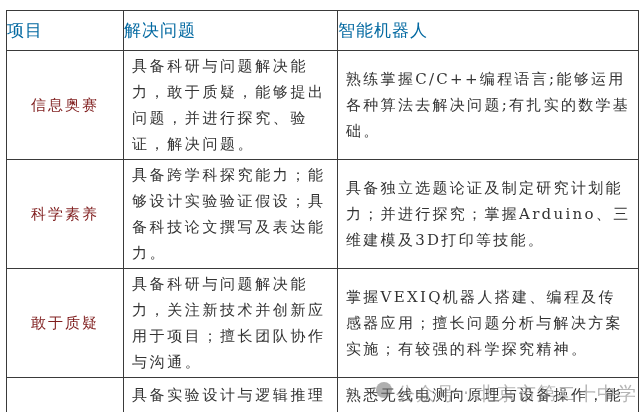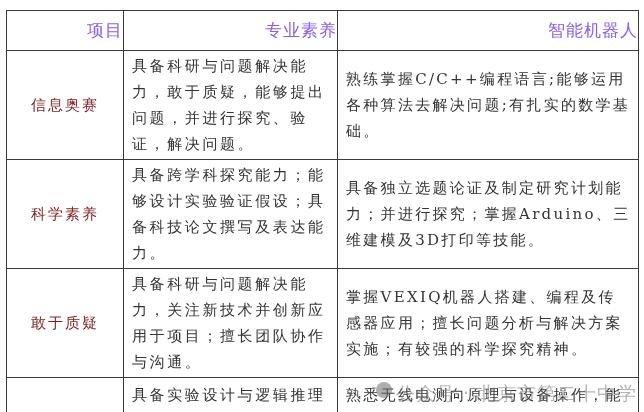--- a/index.html
+++ b/index.html
@@ -28,22 +28,22 @@
     }
     th, td {
       border: 1.5px solid #3a3a3a;
       padding: 0;
       vertical-align: middle;
     }
     th {
       height: 39px;
       font-weight: normal;
       font-size: 17px;
-      color: #8b5cf6;
-      text-align: right;
+      color: #0369a1;
+      text-align: left;
       letter-spacing: 1px;
     }
     td.project {
       text-align: center;
       font-size: 15px;
       letter-spacing: 2px;
       color: #7f1d1d;
     }
     td.content {
       font-size: 15px;
@@ -94,21 +94,21 @@
 <div class="table-wrap">
   <table>
     <colgroup>
       <col class="c1">
         <col class="c2">
         <col class="c3">
     </colgroup>
     <thead>
       <tr>
         <th>项目</th>
-        <th>专业素养</th>
+        <th>解决问题</th>
         <th>智能机器人</th>
       </tr>
     </thead>
     <tbody>
       <tr class="r1">
         <td class="project">信息奥赛</td>
         <td class="content">具备科研与问题解决能力，敢于质疑，能够提出问题，并进行探究、验证，解决问题。</td>
         <td class="content pro">熟练掌握C/C++编程语言;能够运用各种算法去解决问题;有扎实的数学基础。</td>
       </tr>
       <tr class="r2">

